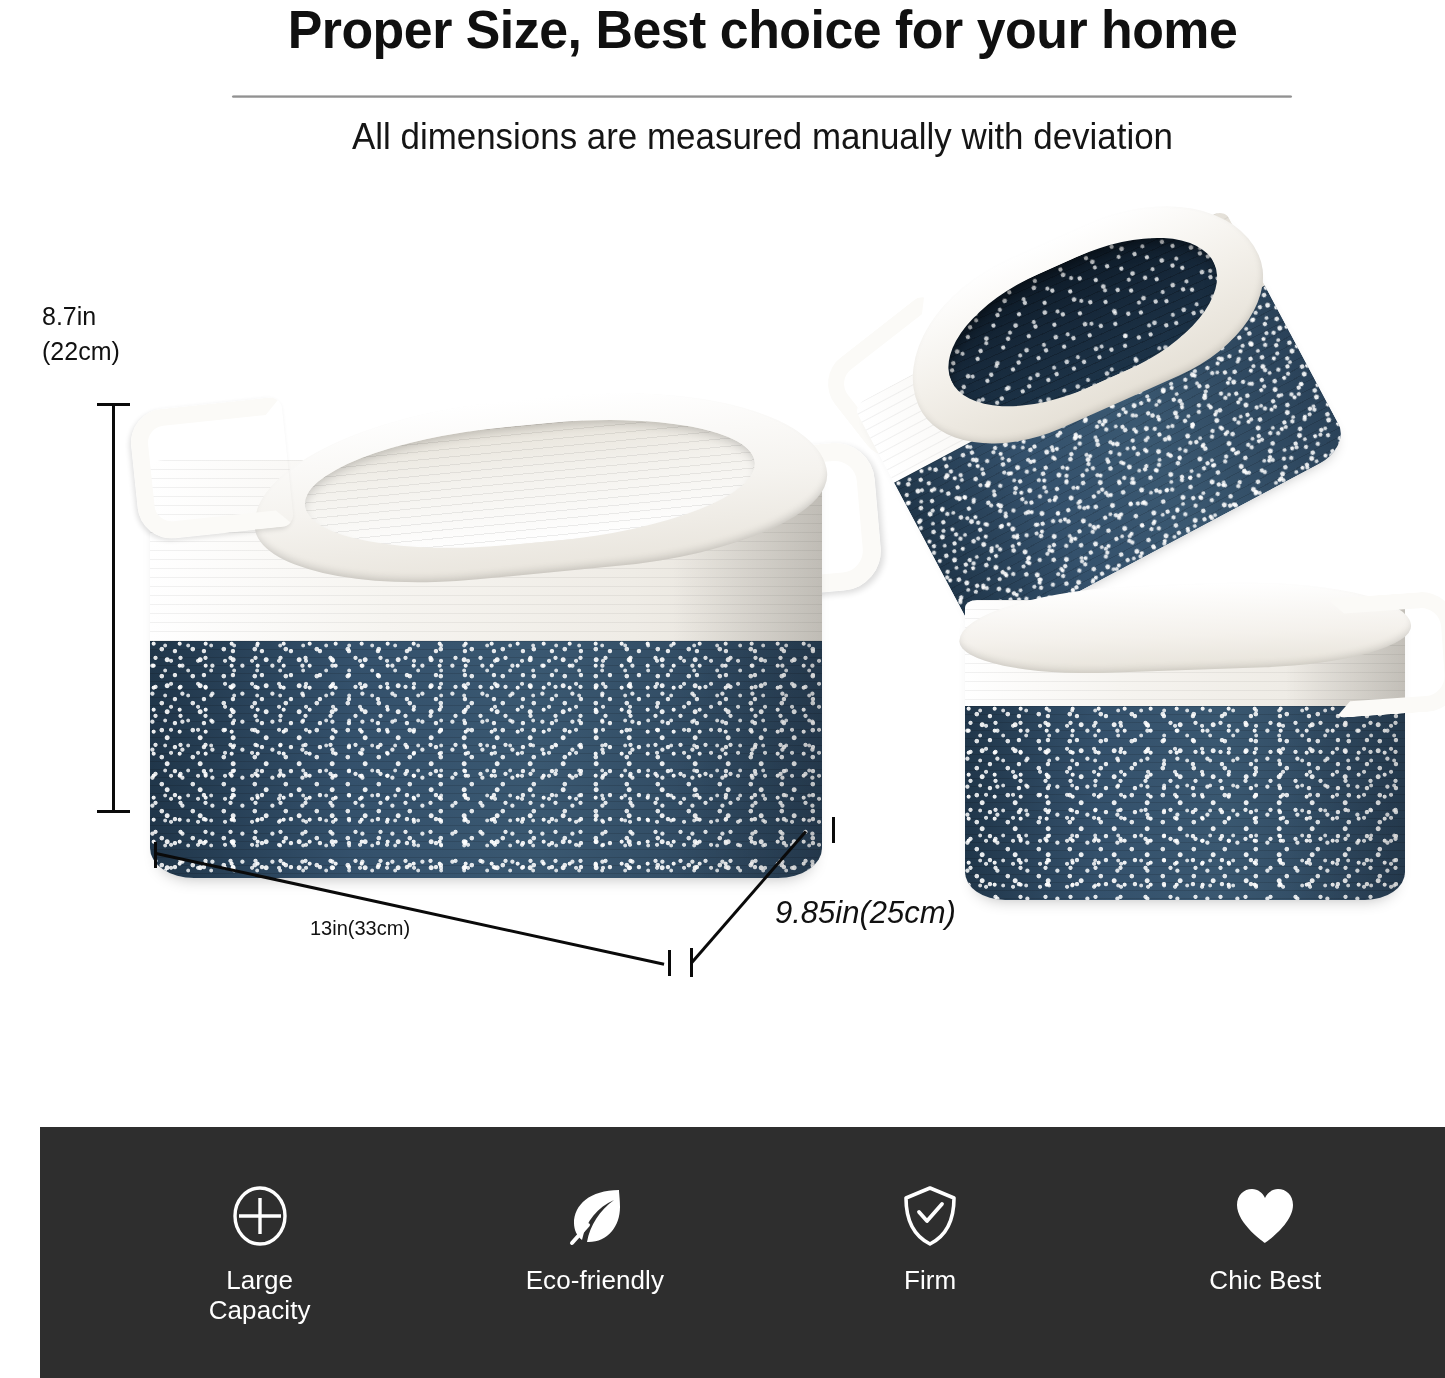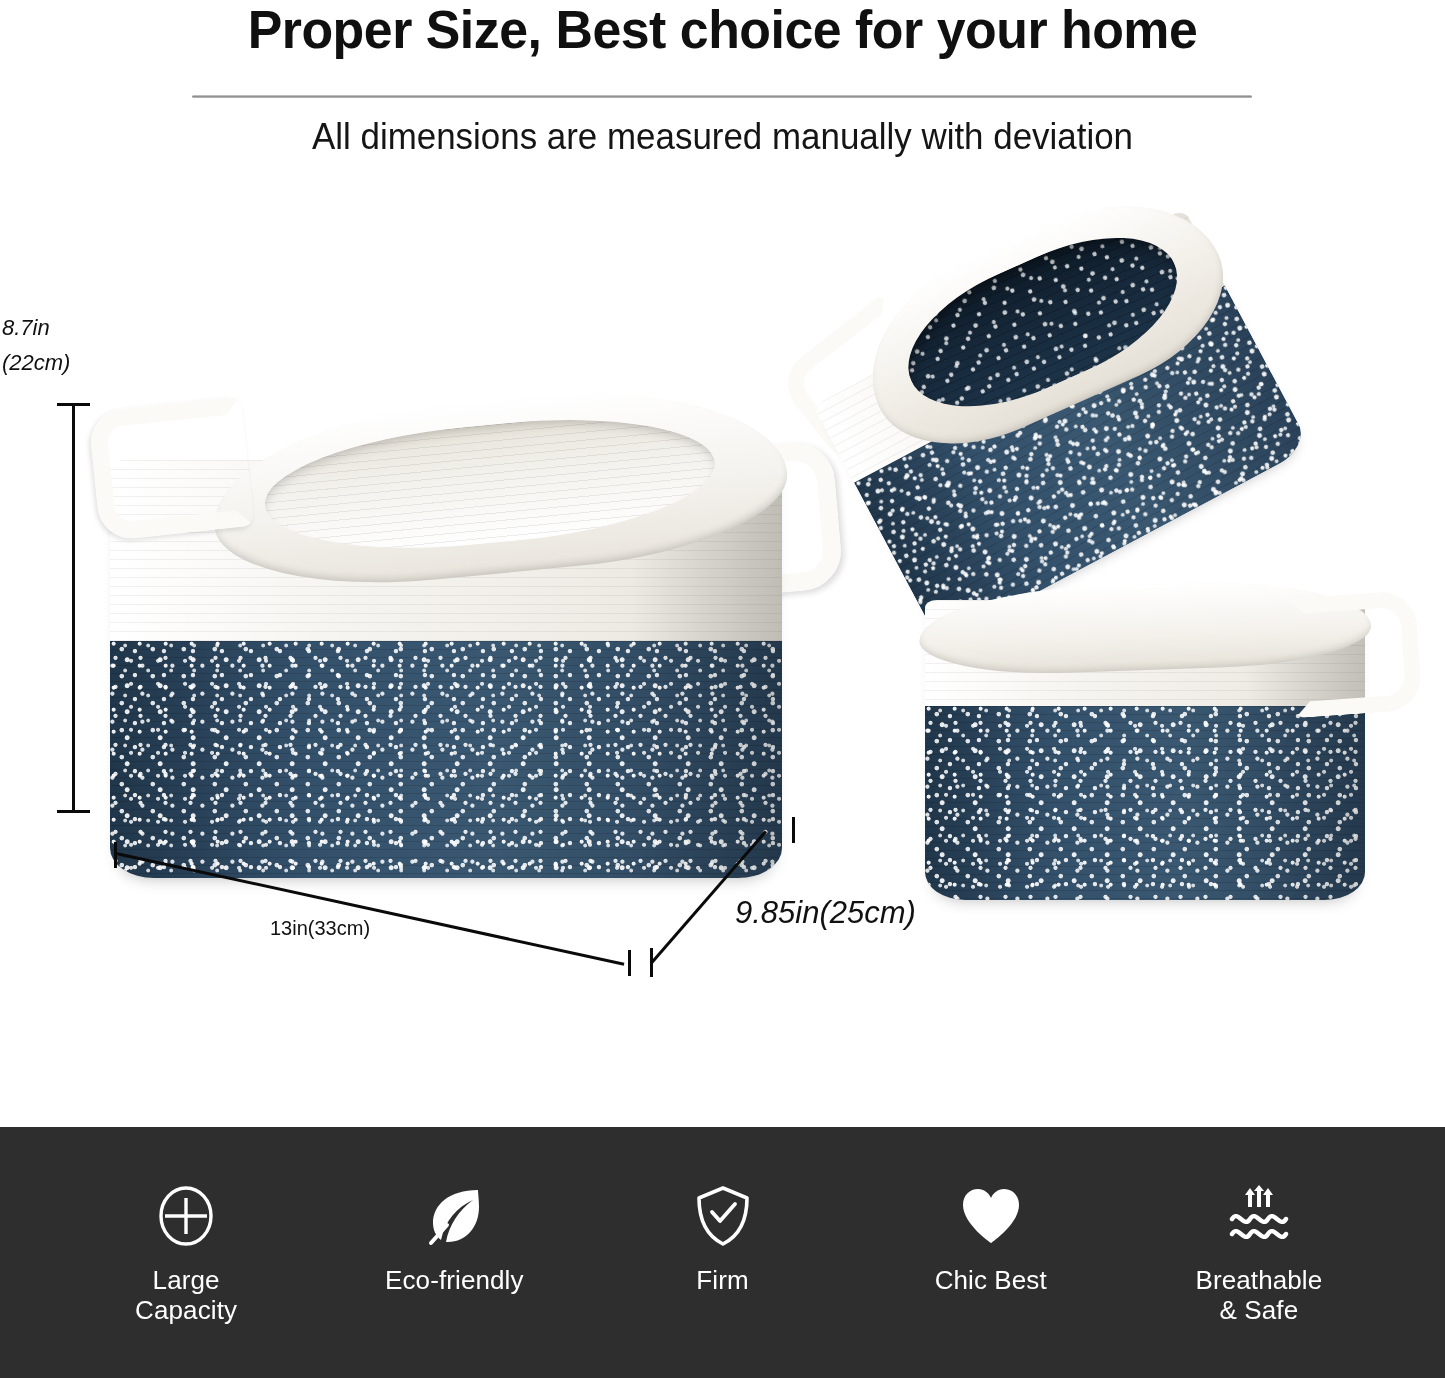--- a/index.html
+++ b/index.html
@@ -3,21 +3,21 @@
 <meta charset="utf-8">
 <style>
   html,body{margin:0;padding:0;}
   body{
     width:1445px;height:1378px;
     background:#ffffff;
     font-family:"Liberation Sans", sans-serif;
     overflow:hidden;
     position:relative;
   }
-  .stage{position:absolute;inset:0;}
+  .stage{position:absolute;inset:0;margin-left:40px;}
 
   
   .title{
     position:absolute;left:0;top:-2px;width:1445px;
     text-align:center;
     font-size:54px;font-weight:bold;color:#101010;
     letter-spacing:-0.5px;
     transform:scaleX(0.96);
     white-space:nowrap;
   }
@@ -29,24 +29,23 @@
   .subtitle{
     position:absolute;left:0;top:116px;width:1445px;
     text-align:center;
     font-size:36px;font-weight:normal;color:#151515;
     transform:scaleX(0.97);
     white-space:nowrap;
   }
 
   
   .dim-h-label{
-    position:absolute;left:2px;top:310px;width:120px;
-    font-size:22px;line-height:35px;color:#111;text-align:left;
+    position:absolute;left:2px;top:299px;width:120px;
+    font-size:25px;line-height:35px;color:#111;text-align:left;
     white-space:pre-line;
-    font-style:italic;
   }
   .dim-w-label{
     position:absolute;left:270px;top:917px;
     font-size:20px;color:#111;white-space:nowrap;
   }
   .dim-d-label{
     position:absolute;left:735px;top:895px;
     font-size:31px;color:#111;white-space:nowrap;font-style:italic;
   }
   .dimline{position:absolute;background:#0a0a0a;}
@@ -347,32 +346,17 @@
 
     <div class="feature">
       <div class="feat-icon">
         <svg width="64" height="60" viewBox="0 0 64 60">
           <path d="M32 57 C32 57 4 38 4 19 C4 9 11 3 19 3 C25 3 30 7 32 12 C34 7 39 3 45 3 C53 3 60 9 60 19 C60 38 32 57 32 57 Z" fill="#fff"></path>
         </svg>
       </div>
       <div class="feat-label">Chic Best</div>
     </div>
 
-    <div class="feature">
-      <div class="feat-icon">
-        <svg width="66" height="62" viewBox="0 0 66 62">
-          <g fill="#fff">
-            <path d="M19 10 l5-7 5 7 h-3 v12 h-4 v-12 z"></path>
-            <path d="M28 6 l5-6 5 6 h-3 v16 h-4 v-16 z"></path>
-            <path d="M37 10 l5-7 5 7 h-3 v12 h-4 v-12 z"></path>
-          </g>
-          <path d="M6 34 C12 24 18 44 24 34 C30 24 36 44 42 34 C48 24 54 44 60 34" fill="none" stroke="#fff" stroke-width="4.4" stroke-linecap="round"></path>
-          <path d="M6 49 C12 39 18 59 24 49 C30 39 36 59 42 49 C48 39 54 59 60 49" fill="none" stroke="#fff" stroke-width="4.4" stroke-linecap="round"></path>
-        </svg>
-      </div>
-      <div class="feat-label">Breathable
-&amp; Safe</div>
-    </div>
 
 
   </div>
 
 </div>
 
 </body></html>

